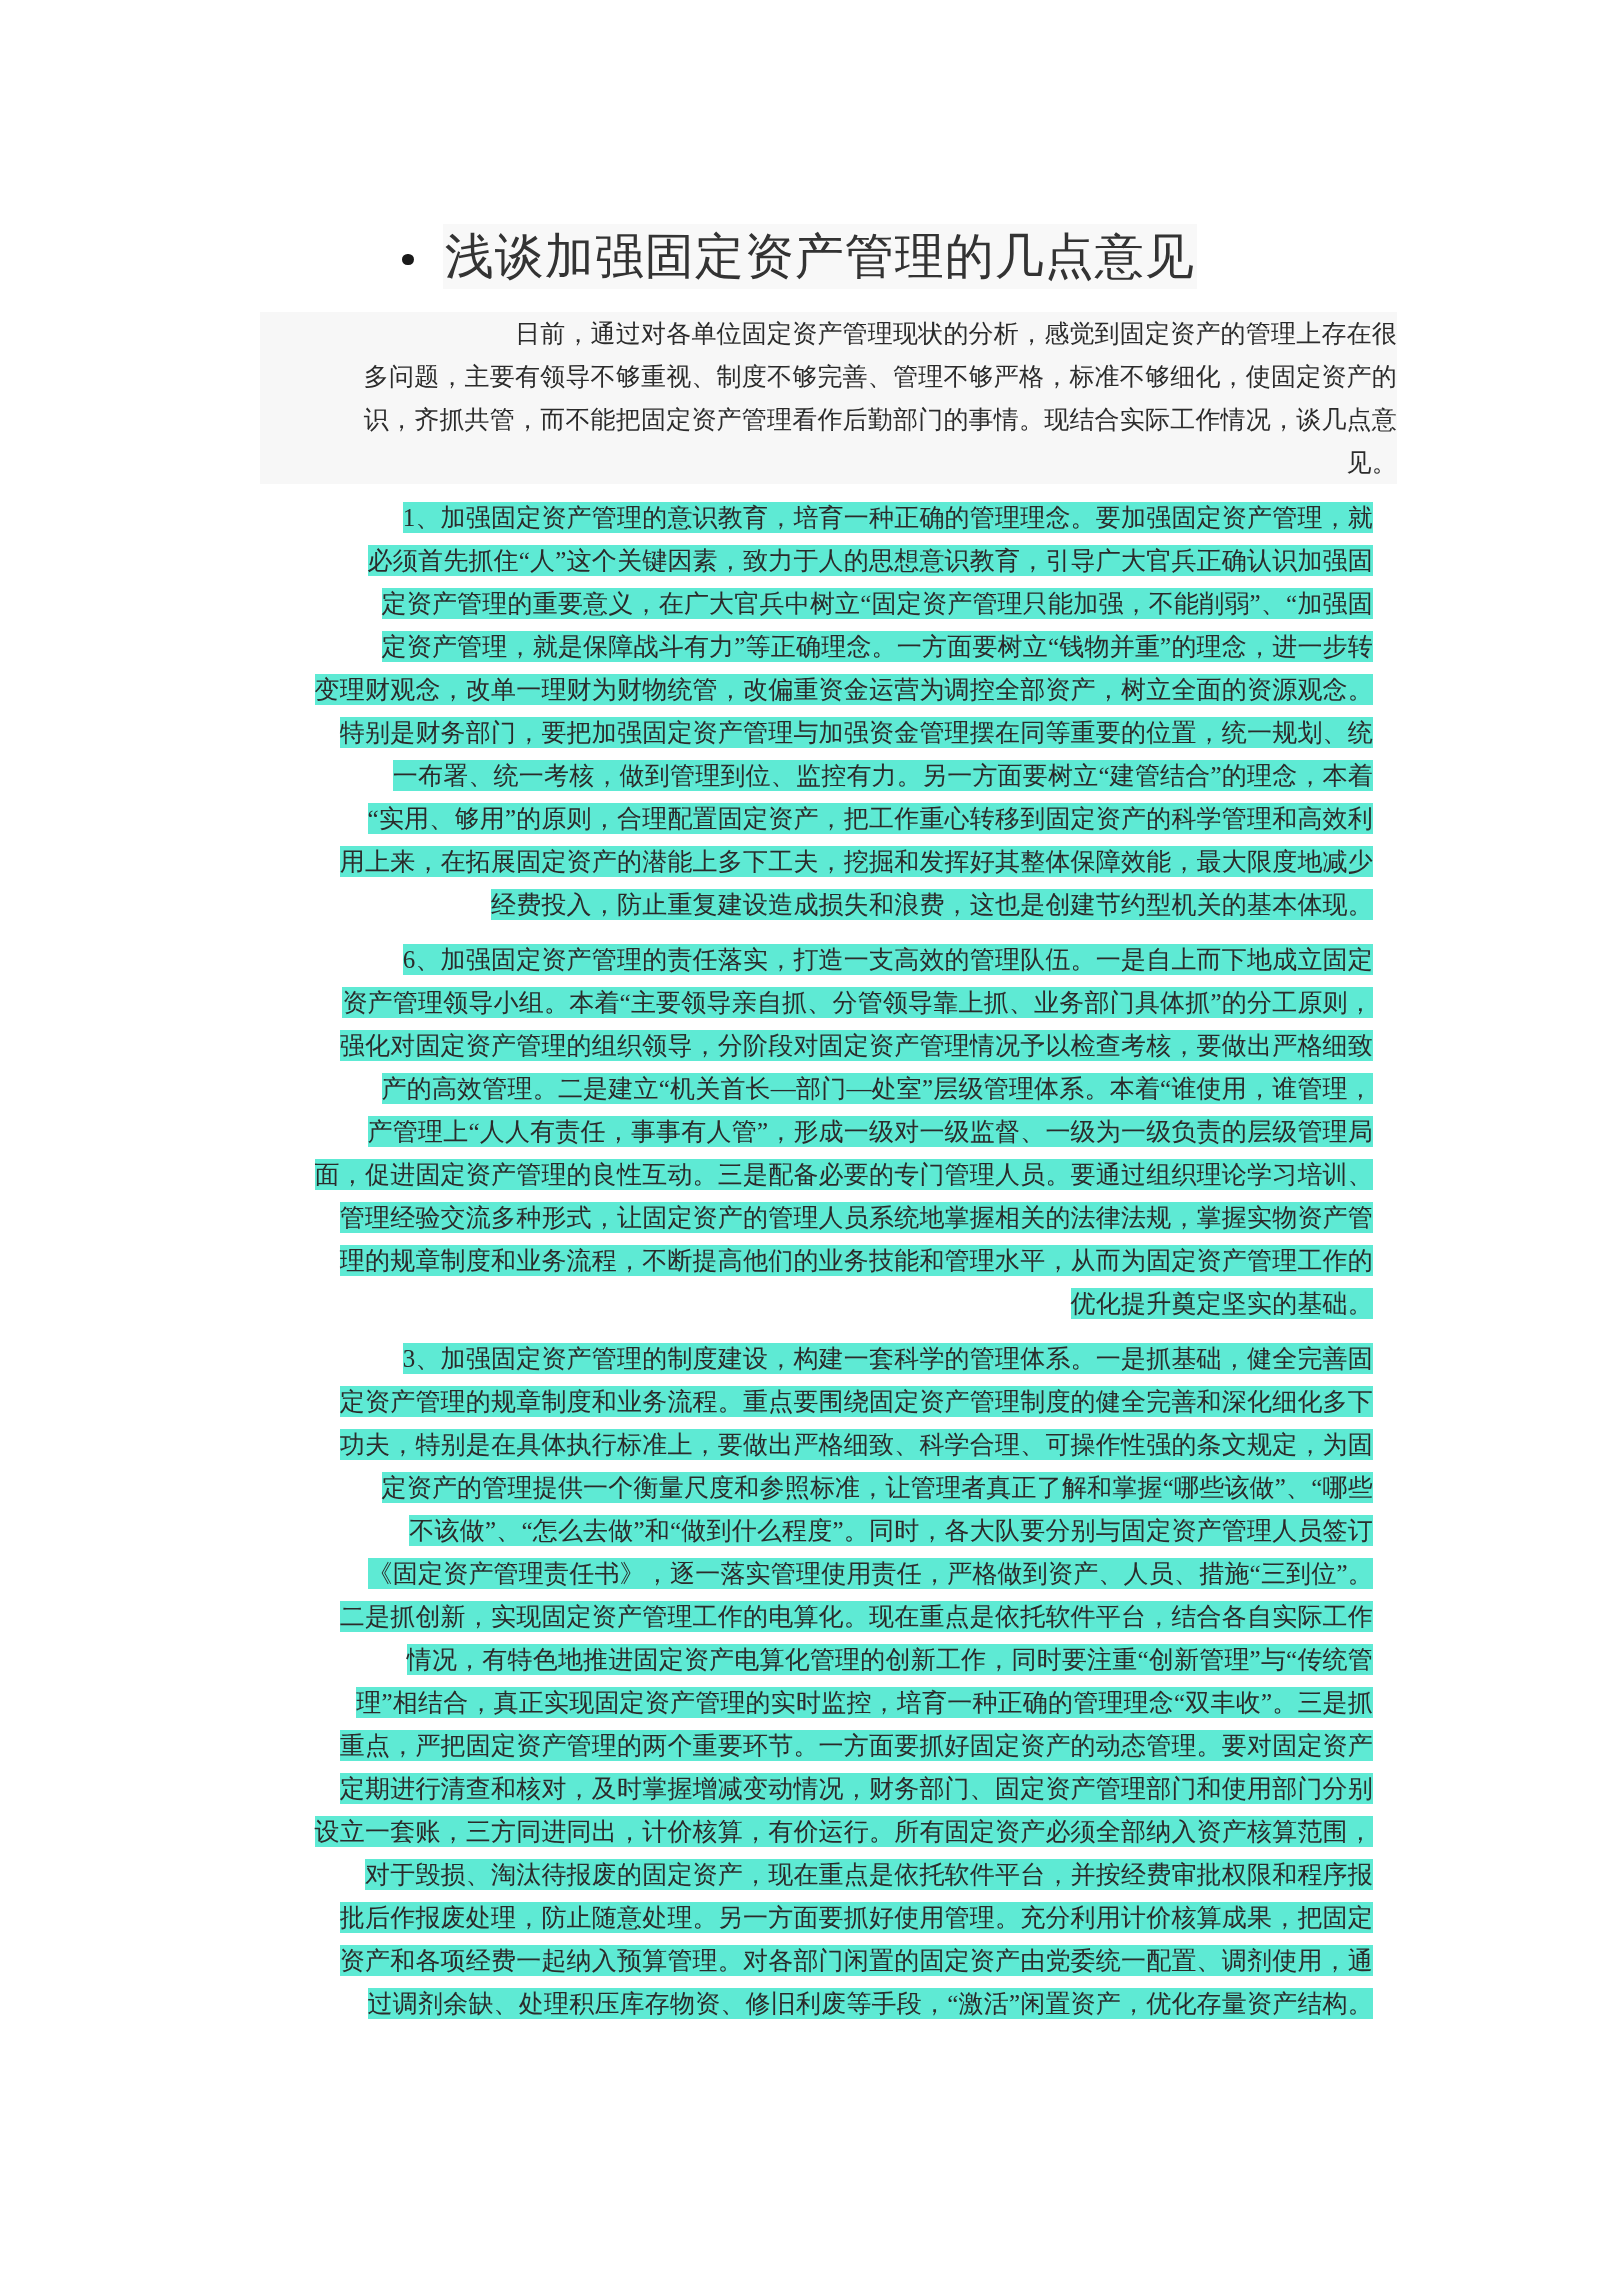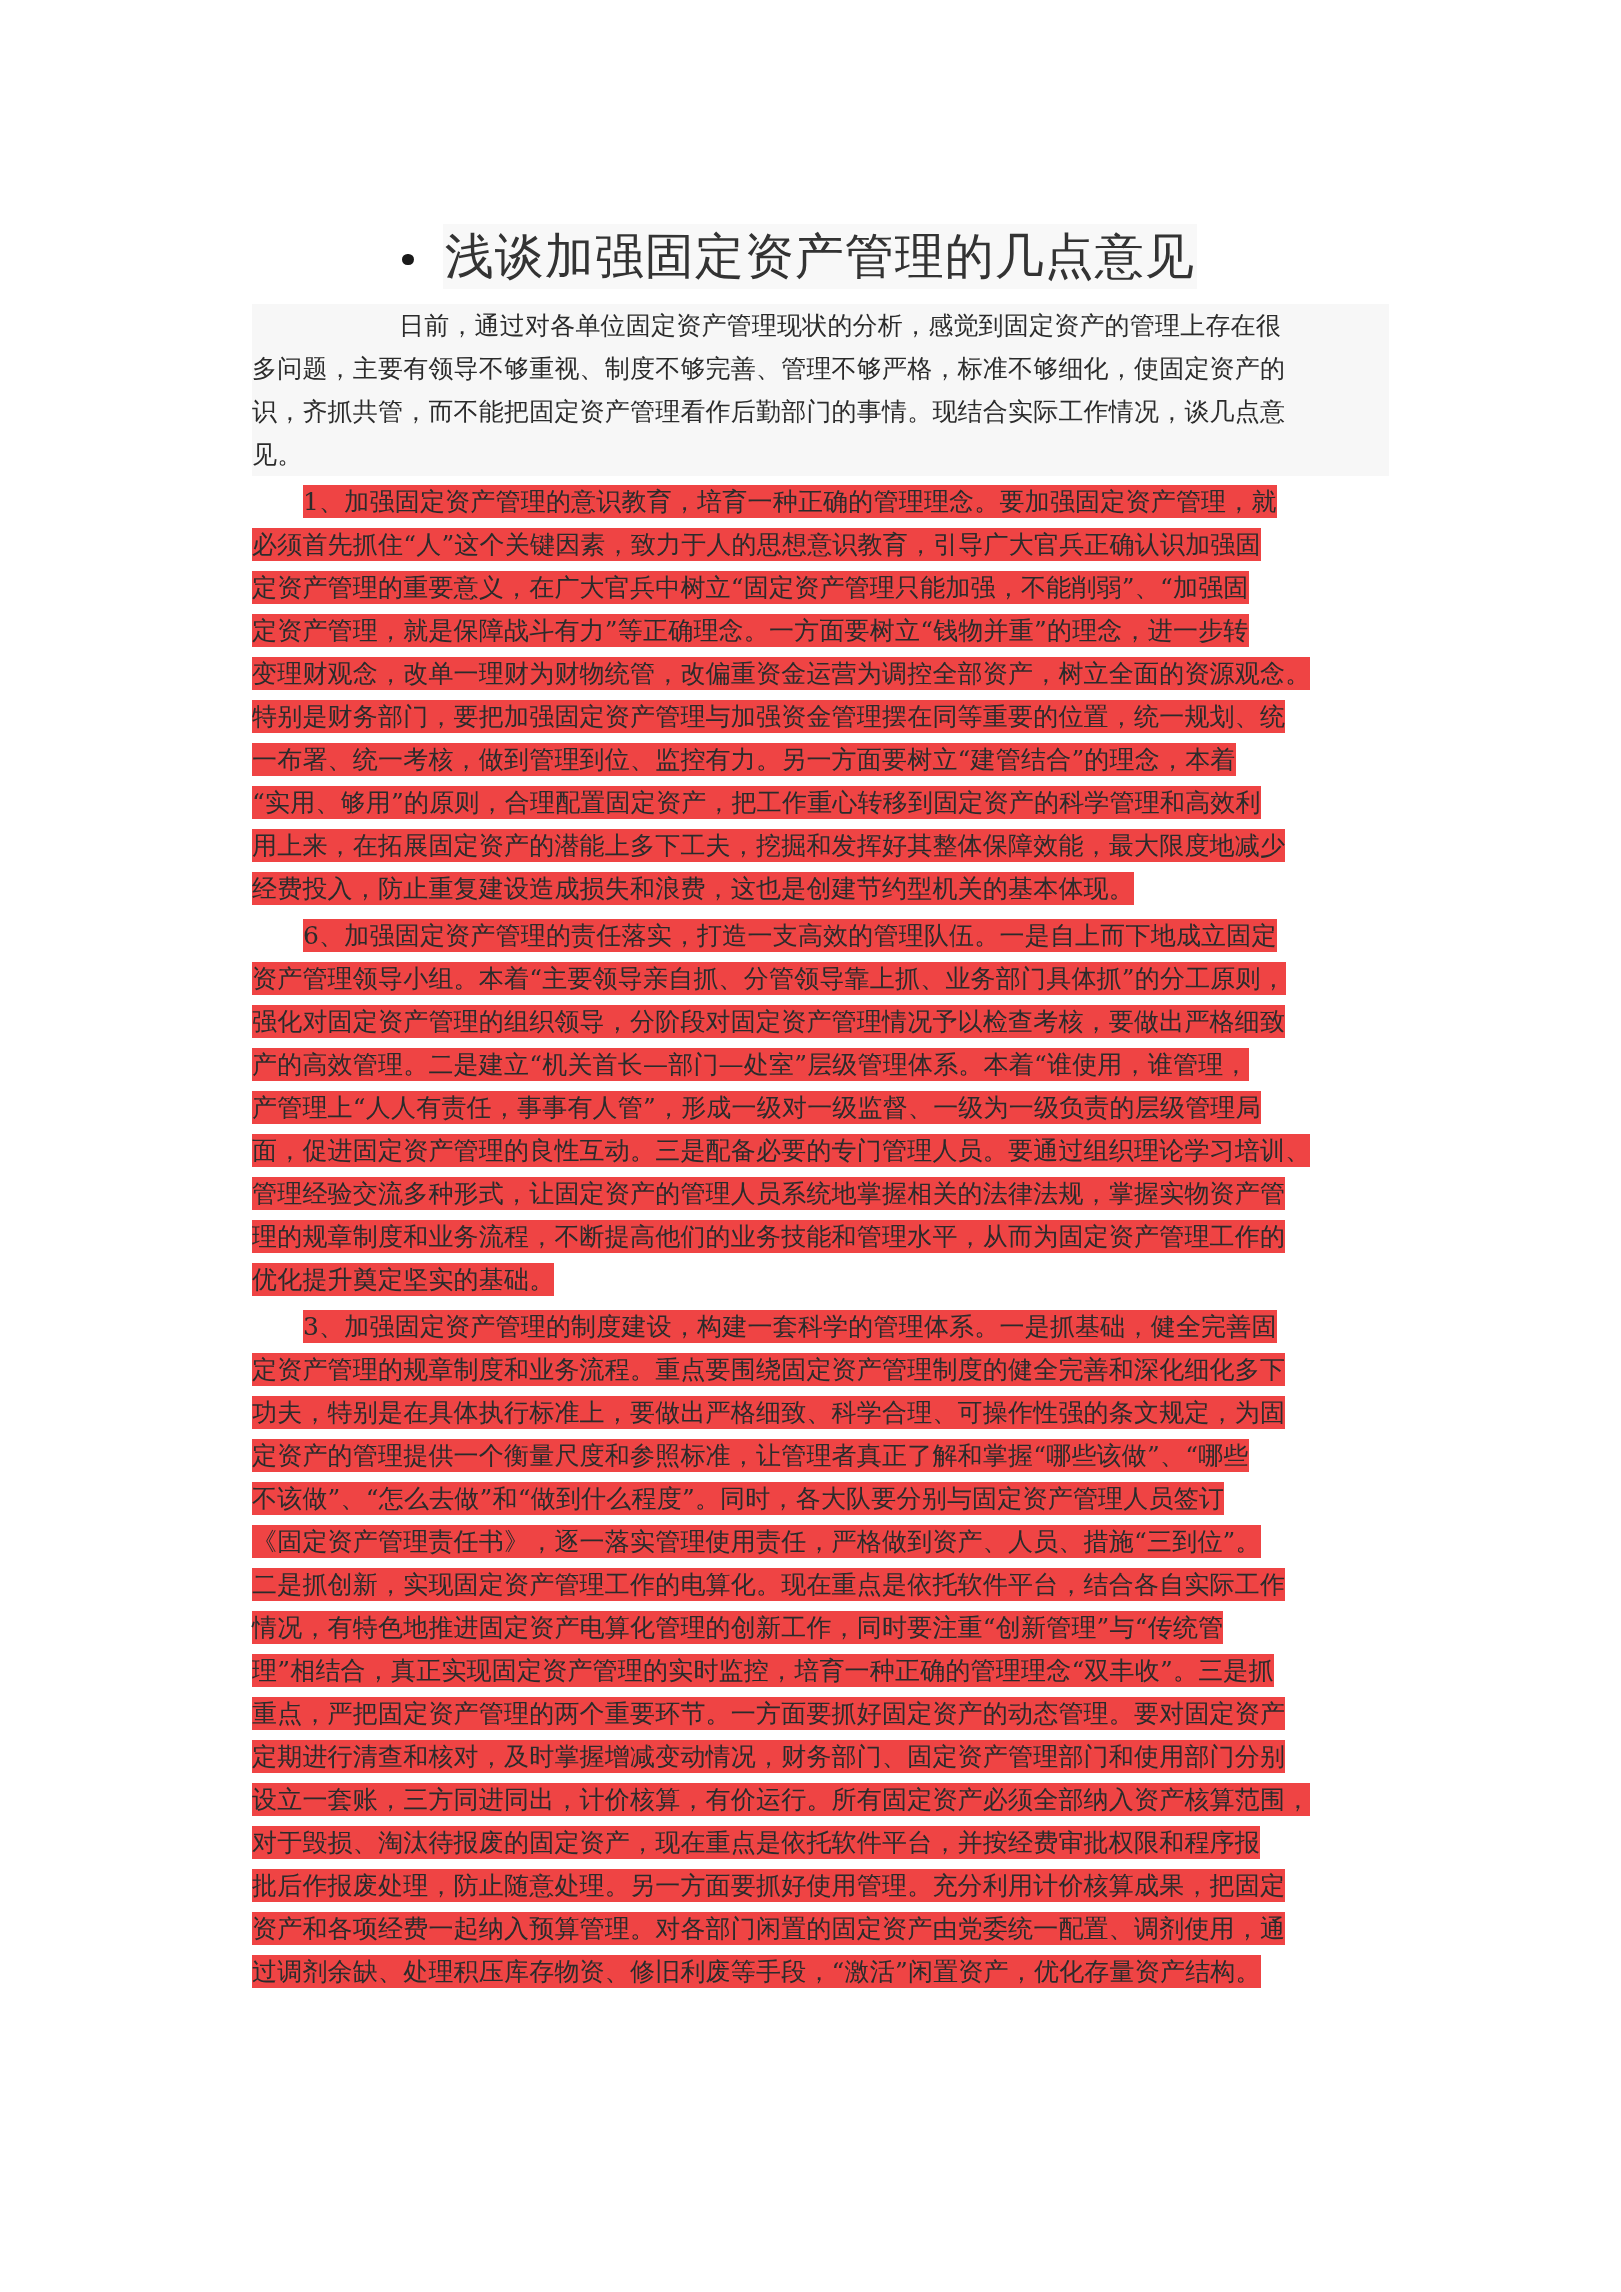--- a/index.html
+++ b/index.html
@@ -47,33 +47,35 @@
     line-height: 65px;
     letter-spacing: 1px;
   }
   .body {
     position: absolute;
     left: 248px;
     top: 300px;
     width: 1137px;
   }
   .para {
-    margin: 4px;
+    margin: 12px;
+    text-align: right;
   }
   .line {
     display: block;
     height: 43px;
     line-height: 43px;
     font-size: 25px;
     white-space: nowrap;
     letter-spacing: 0.2px;
   }
   .line span.hl {
-    background: #ef4444;
+    background: #5eead4;
     padding: 2px 0;
+    font-family: Liberation Serif, serif;
   }
   .intro {
     background: #f7f7f7;
     width: 1137px;
   }
   .indent-first { padding-left: 147px; }
   .indent-num { padding-left: 51px; }
 </style>
 </head>
 <body>

